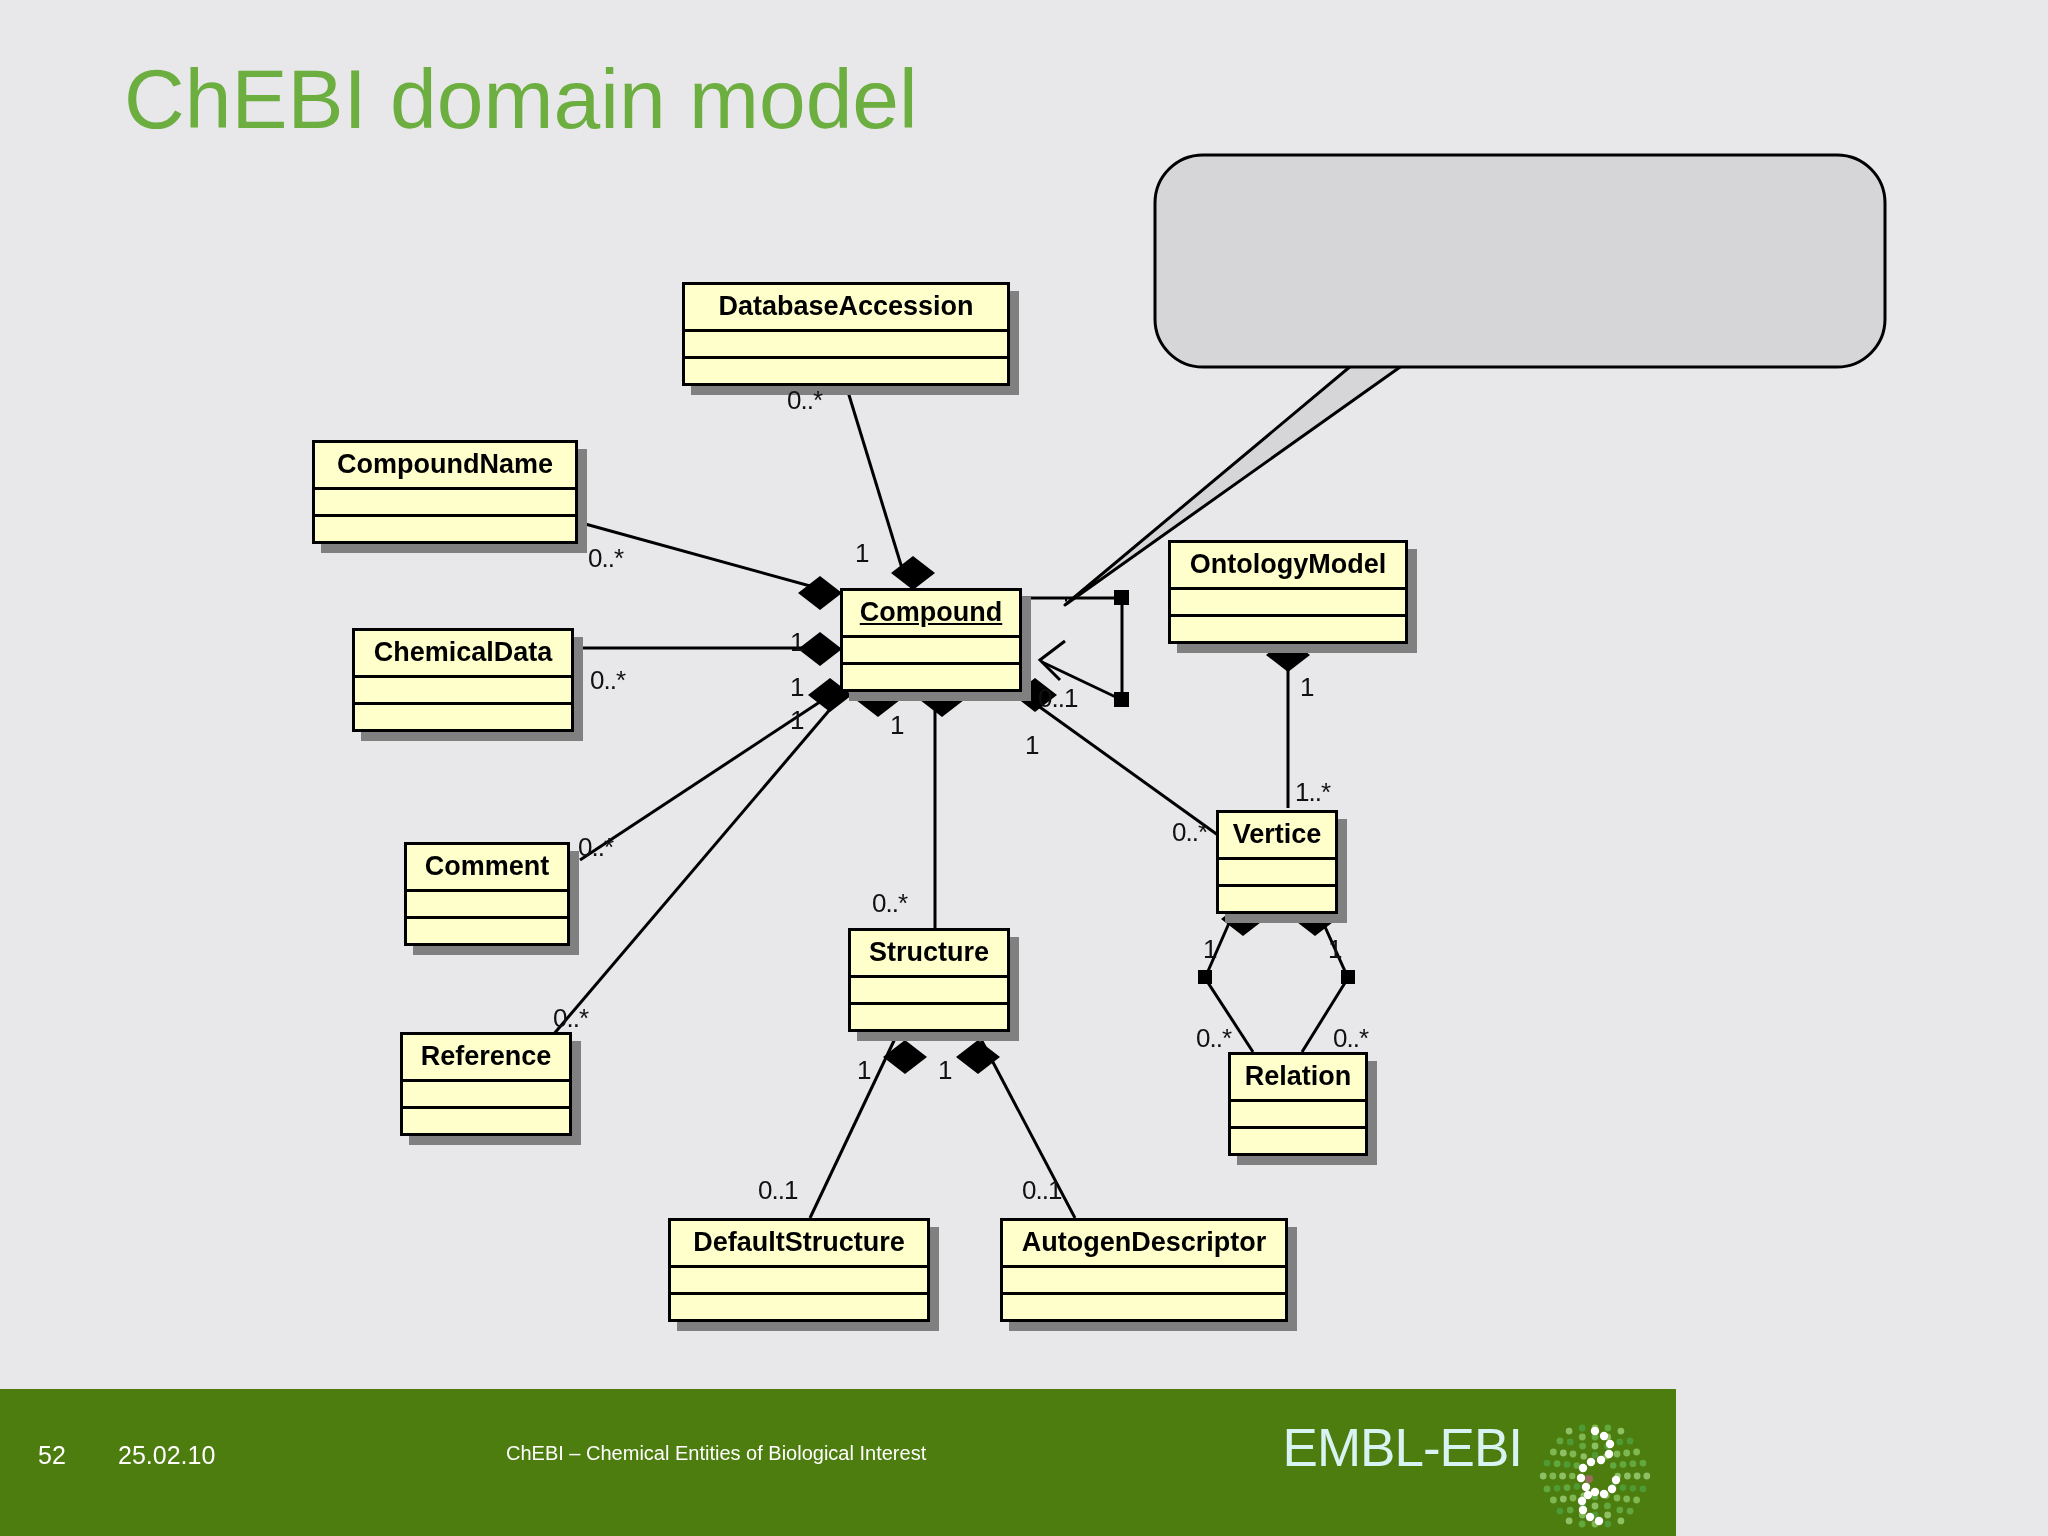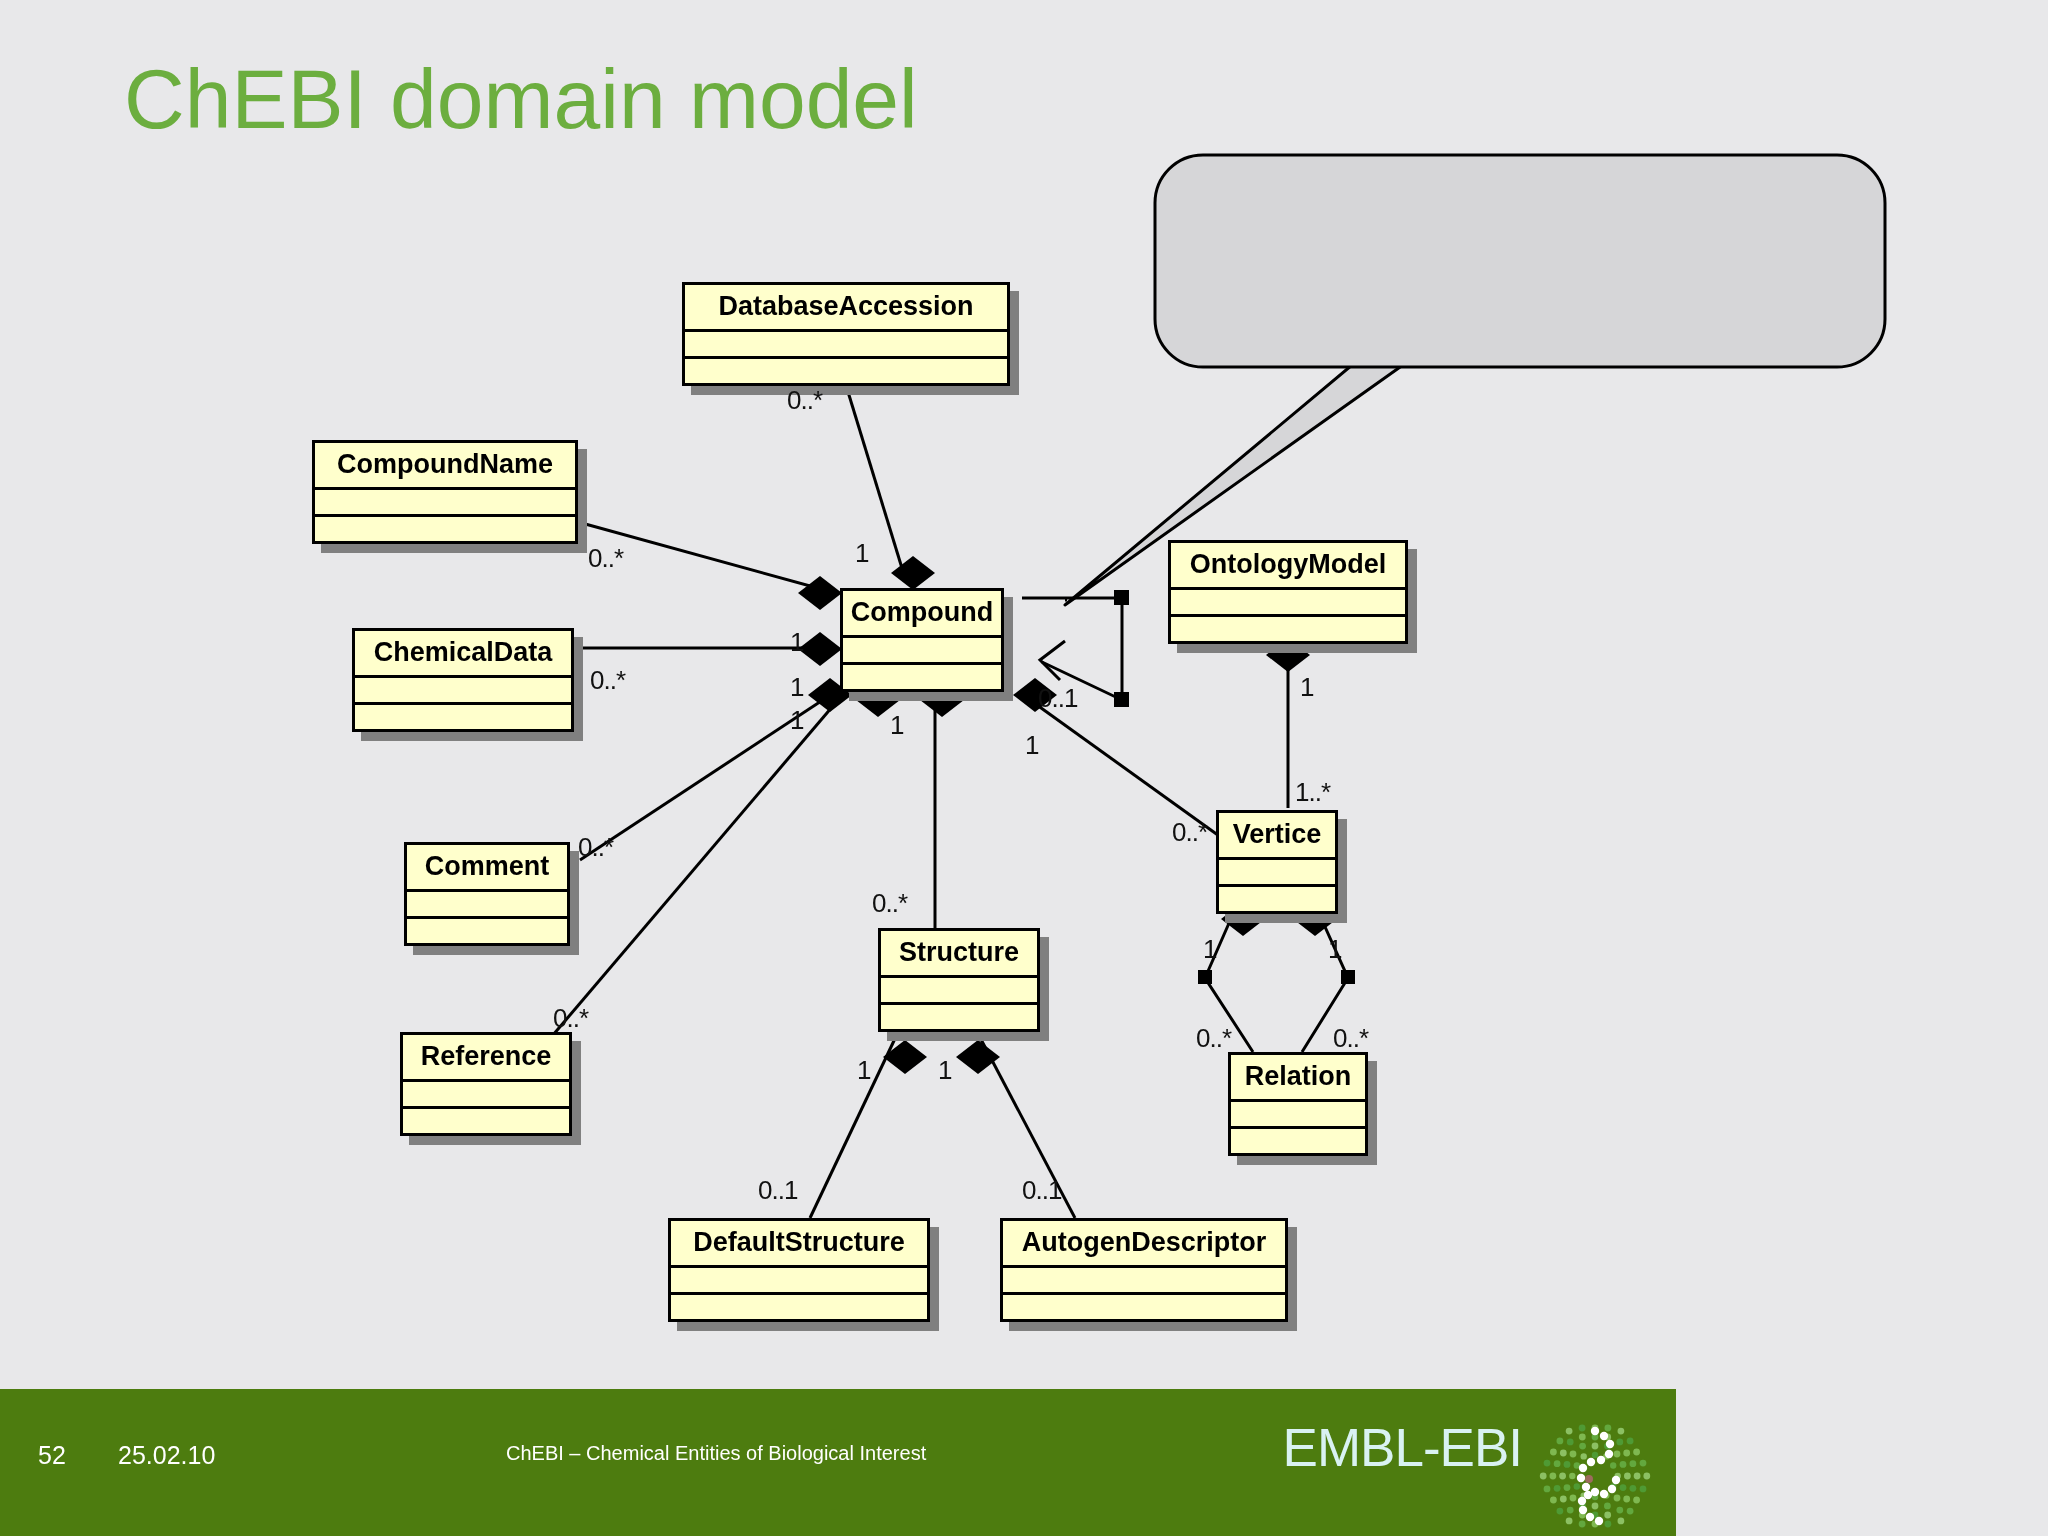--- a/index.html
+++ b/index.html
@@ -255,27 +255,27 @@
     <span class="uml-attrs"></span>
     <span class="uml-ops"></span>
   </div>
 
   <div class="umlbox" style="left:400px; top:1032px; width:172px;">
     <span class="uml-name">Reference</span>
     <span class="uml-attrs"></span>
     <span class="uml-ops"></span>
   </div>
 
-  <div class="umlbox" style="left:840px; top:588px; width:164px;">
+  <div class="umlbox" style="left:840px; top:588px; width:182px;text-decoration:underline;">
     <span class="uml-name">Compound</span>
     <span class="uml-attrs"></span>
     <span class="uml-ops"></span>
   </div>
 
-  <div class="umlbox" style="left:848px; top:928px; width:162px;margin-left:30px;">
+  <div class="umlbox" style="left:848px; top:928px; width:162px;">
     <span class="uml-name">Structure</span>
     <span class="uml-attrs"></span>
     <span class="uml-ops"></span>
   </div>
 
   <div class="umlbox" style="left:668px; top:1218px; width:262px;">
     <span class="uml-name">DefaultStructure</span>
     <span class="uml-attrs"></span>
     <span class="uml-ops"></span>
   </div>

